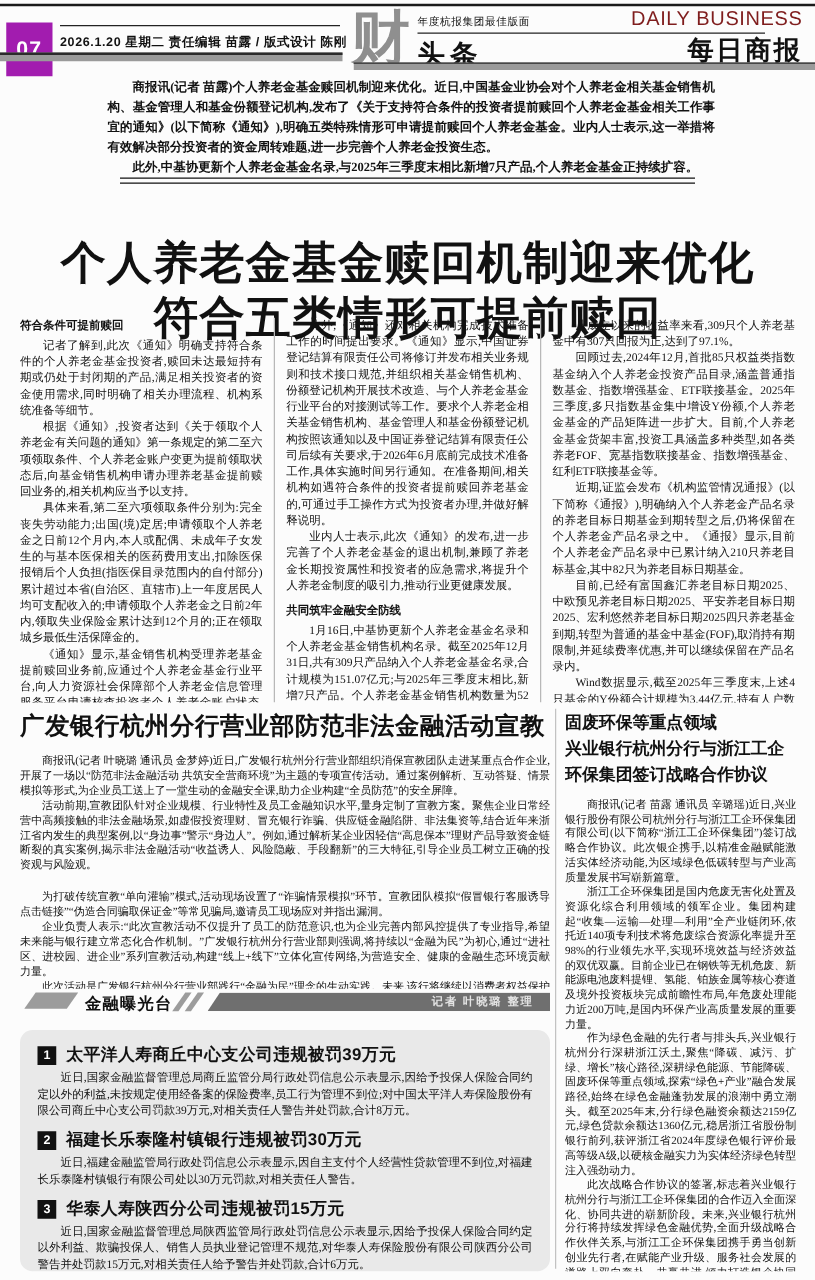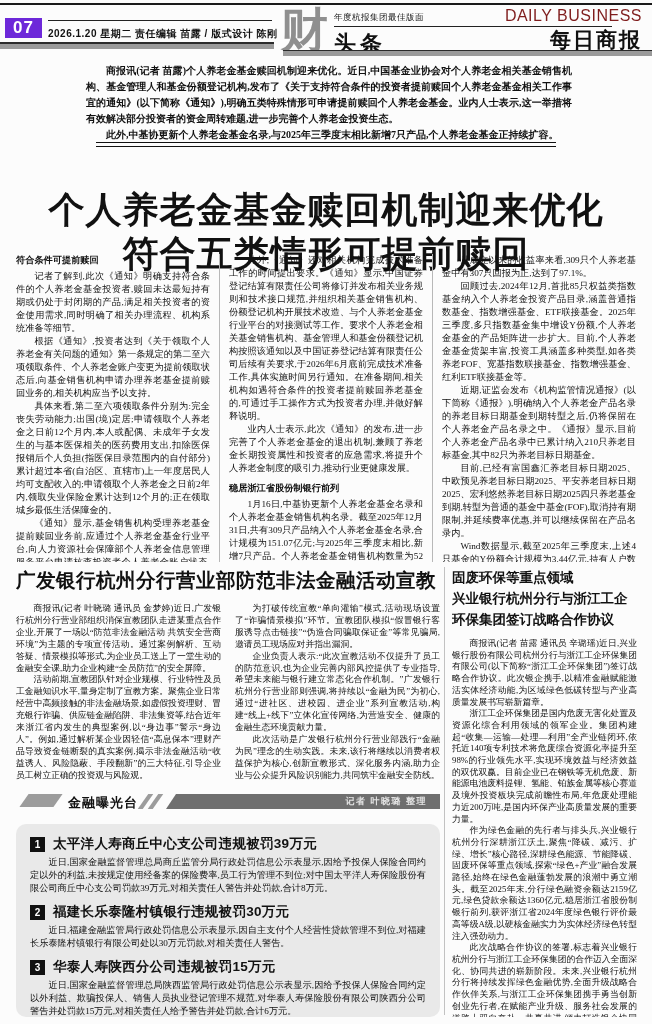--- a/index.html
+++ b/index.html
@@ -1,21 +1,21 @@
 <!DOCTYPE html>
 <html><head>
 <meta charset="utf-8">
 <style>
   html,body{margin:0;padding:0;}
   body{width:652px;height:1024px;background:#f2f2f2;font-family:"Liberation Sans","DejaVu Sans",sans-serif;}
   .page{position:relative;width:652px;height:1024px;background:#fcfcfc;overflow:hidden;color:#111;}
   .topline{position:absolute;top:3px;left:0;right:0;height:2px;background:#1a1a1a;}
 
   
-  .pagenum{position:absolute;left:5px;top:18px;width:37px;height:20px;background:#6d28d9;color:#fff;
+  .pagenum{position:absolute;left:5px;top:18px;width:37px;height:43px;background:#a21caf;color:#fff;
     font-size:17px;font-weight:bold;display:flex;align-items:center;justify-content:center;letter-spacing:1px;}
   .hdr-topline{position:absolute;left:48px;top:20px;width:224px;height:0;border-top:1.3px solid #222;}
   .dateline{position:absolute;left:48px;top:27px;font-size:10px;font-weight:bold;letter-spacing:0.5px;}
   .bar-left{position:absolute;left:0;top:42px;width:274px;height:5px;background:#9a9a9a;border-top:2px solid #2b2b2b;}
   .logo-cai{position:absolute;left:281px;top:6px;font-size:47px;line-height:47px;font-weight:900;color:#8f8f8f;}
   .logo-block{position:absolute;left:334px;top:12px;width:278px;}
   .award{font-size:8.5px;font-weight:normal;padding-bottom:2px;border-bottom:1.3px solid #222;letter-spacing:0.5px;}
   .toutiao{font-size:22px;font-weight:900;letter-spacing:4px;margin-top:2px;}
   .masthead{position:absolute;right:10px;top:7px;text-align:right;}
   .mh-en{font-size:16px;font-weight:normal;color:#7f1d1d;letter-spacing:0.5px;}
@@ -38,21 +38,21 @@
   .col:first-child{padding-left:0;}
   .col:last-child{padding-right:0;}
   .col + .col{border-left:1px solid #b8b8b8;}
   .col p{margin:0;font-size:9.2px;line-height:13px;text-align:justify;text-indent:2em;}
   .subhead{font-weight:bold;font-size:10.5px;text-indent:0 !important;font-family:"Liberation Sans","DejaVu Sans",sans-serif;margin:0 0 3px !important;}
   .subhead.mid{margin-top:7px !important;}
 
   
   .gf{position:absolute;left:16px;top:567px;width:424px;height:224px;overflow:hidden;}
   .gf-title{font-size:19.5px;font-weight:900;letter-spacing:0.5px;margin:0 0 9px;}
-  .gf-cols{display:flex;gap:14px;}
+  .gf-cols{display:flex;gap:14px;flex-direction:column;}
   .gf-col{flex:1;font-family:"Liberation Serif","DejaVu Serif",serif;}
   .gf-col p{margin:0;font-size:8.8px;line-height:11.9px;text-align:justify;text-indent:2em;}
 
   .vdiv{position:absolute;left:444px;top:567px;height:448px;width:0;border-left:1px solid #c2c2c2;}
 
   
   .cib{position:absolute;left:452px;top:567px;width:185px;height:450px;overflow:hidden;}
   .cib-title{font-size:13.5px;font-weight:900;line-height:21px;margin:0 0 8px;}
   .cib p{margin:0;font-size:8.8px;line-height:11.7px;text-align:justify;text-indent:2em;
     font-family:"Liberation Serif","DejaVu Serif",serif;}
@@ -111,21 +111,21 @@
     <div class="col">
       <p class="subhead">符合条件可提前赎回</p>
       <p>记者了解到,此次《通知》明确支持符合条件的个人养老金基金投资者,赎回未达最短持有期或仍处于封闭期的产品,满足相关投资者的资金使用需求,同时明确了相关办理流程、机构系统准备等细节。</p>
       <p>根据《通知》,投资者达到《关于领取个人养老金有关问题的通知》第一条规定的第二至六项领取条件、个人养老金账户变更为提前领取状态后,向基金销售机构申请办理养老基金提前赎回业务的,相关机构应当予以支持。</p>
       <p>具体来看,第二至六项领取条件分别为:完全丧失劳动能力;出国(境)定居;申请领取个人养老金之日前12个月内,本人或配偶、未成年子女发生的与基本医保相关的医药费用支出,扣除医保报销后个人负担(指医保目录范围内的自付部分)累计超过本省(自治区、直辖市)上一年度居民人均可支配收入的;申请领取个人养老金之日前2年内,领取失业保险金累计达到12个月的;正在领取城乡最低生活保障金的。</p>
       <p>《通知》显示,基金销售机构受理养老基金提前赎回业务前,应通过个人养老金基金行业平台,向人力资源社会保障部个人养老金信息管理服务平台申请核查投资者个人养老金账户状态,核查时应当尽到合理审慎义务。</p>
     </div>
     <div class="col">
       <p>此外,《通知》还对相关机构完成技术准备工作的时间提出要求。《通知》显示,中国证券登记结算有限责任公司将修订并发布相关业务规则和技术接口规范,并组织相关基金销售机构、份额登记机构开展技术改造、与个人养老金基金行业平台的对接测试等工作。要求个人养老金相关基金销售机构、基金管理人和基金份额登记机构按照该通知以及中国证券登记结算有限责任公司后续有关要求,于2026年6月底前完成技术准备工作,具体实施时间另行通知。在准备期间,相关机构如遇符合条件的投资者提前赎回养老基金的,可通过手工操作方式为投资者办理,并做好解释说明。</p>
       <p>业内人士表示,此次《通知》的发布,进一步完善了个人养老金基金的退出机制,兼顾了养老金长期投资属性和投资者的应急需求,将提升个人养老金制度的吸引力,推动行业更健康发展。</p>
-      <p class="subhead mid">稳居浙江省股份制银行前列</p>
+      <p class="subhead mid">共同筑牢金融安全防线</p>
       <p>1月16日,中基协更新个人养老金基金名录和个人养老金基金销售机构名录。截至2025年12月31日,共有309只产品纳入个人养老金基金名录,合计规模为151.07亿元;与2025年三季度末相比,新增7只产品。个人养老金基金销售机构数量为52家,其中商业银行19家,证券公司25家,独立基金销售机构8家。</p>
     </div>
     <div class="col">
       <p>从成立以来的收益率来看,309只个人养老基金中有307只回报为正,达到了97.1%。</p>
       <p>回顾过去,2024年12月,首批85只权益类指数基金纳入个人养老金投资产品目录,涵盖普通指数基金、指数增强基金、ETF联接基金。2025年三季度,多只指数基金集中增设Y份额,个人养老金基金的产品矩阵进一步扩大。目前,个人养老金基金货架丰富,投资工具涵盖多种类型,如各类养老FOF、宽基指数联接基金、指数增强基金、红利ETF联接基金等。</p>
       <p>近期,证监会发布《机构监管情况通报》(以下简称《通报》),明确纳入个人养老金产品名录的养老目标日期基金到期转型之后,仍将保留在个人养老金产品名录之中。《通报》显示,目前个人养老金产品名录中已累计纳入210只养老目标基金,其中82只为养老目标日期基金。</p>
       <p>目前,已经有富国鑫汇养老目标日期2025、中欧预见养老目标日期2025、平安养老目标日期2025、宏利悠然养老目标日期2025四只养老基金到期,转型为普通的基金中基金(FOF),取消持有期限制,并延续费率优惠,并可以继续保留在产品名录内。</p>
       <p>Wind数据显示,截至2025年三季度末,上述4只基金的Y份额合计规模为3.44亿元,持有人户数合计超过4万户。</p>
     </div>
   </div>

